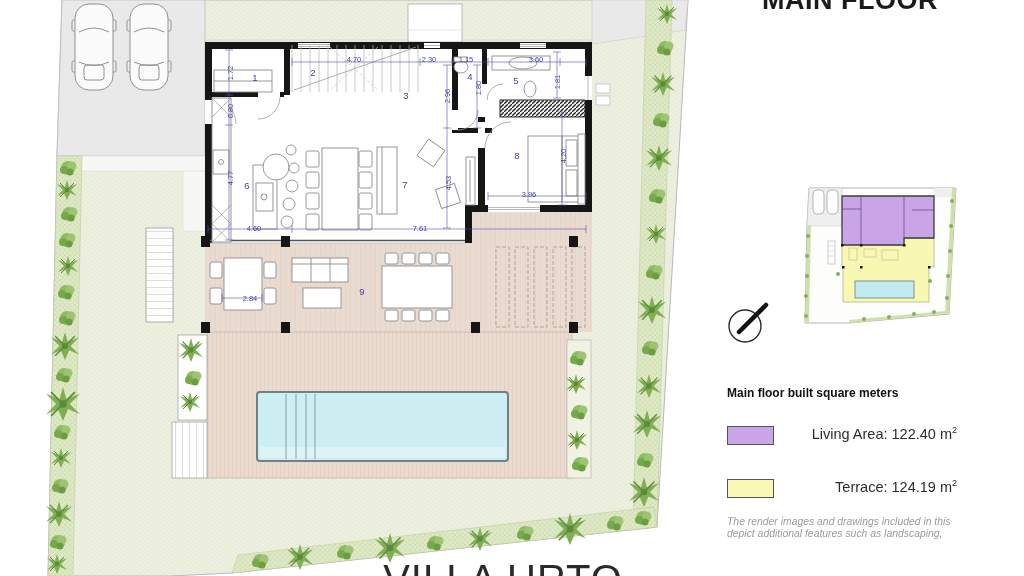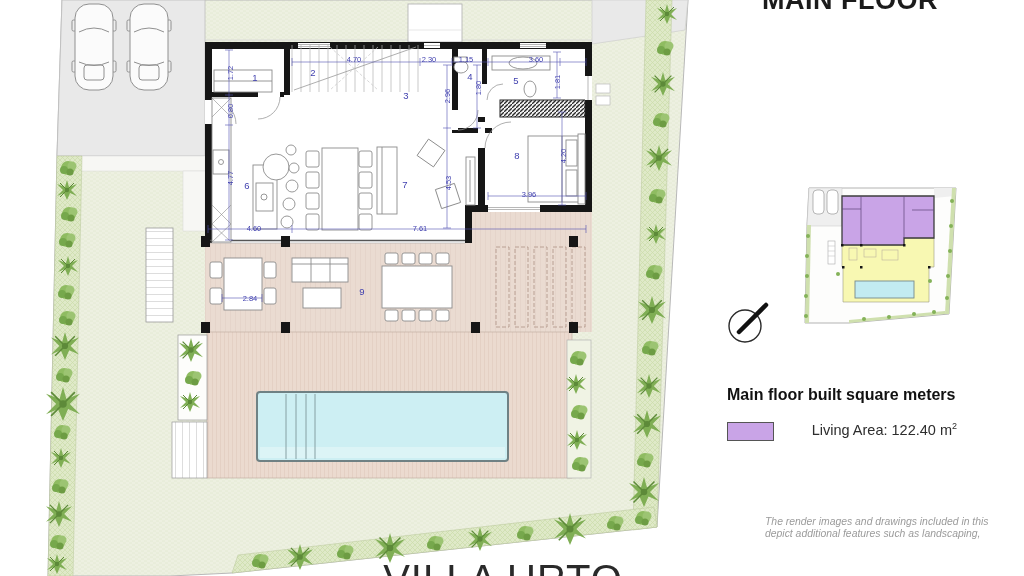--- a/index.html
+++ b/index.html
@@ -12,27 +12,27 @@
             font-family:"Liberation Sans",sans-serif;}
   .dim{position:absolute;font-size:7.5px;color:#3f3fae;white-space:nowrap;
        transform:translate(-50%,-50%);font-family:"Liberation Sans",sans-serif;}
   .dim.v{transform:translate(-50%,-50%) rotate(-90deg);}
   
   #main-floor-title{position:absolute;left:724px;top:-15px;width:252px;text-align:center;
       font-size:27px;font-weight:bold;letter-spacing:.5px;color:#1b1b1b;}
   #inset{position:absolute;left:794px;top:186px;width:172px;height:145px;}
   #compass{position:absolute;left:722px;top:298px;width:52px;height:54px;}
   #legend{position:absolute;left:727px;top:386px;width:232px;}
-  #legend-heading{font-size:16px;font-weight:bold;color:#111;}
-  .legend-row{position:relative;height:29px;margin-top:16px;}
+  #legend-heading{font-size:12px;font-weight:bold;color:#111;}
+  .legend-row{position:relative;height:29px;margin-top:24px;}
   .swatch{position:absolute;left:0;top:2px;width:45px;height:17px;border:1px solid #555;}
   .legend-label{position:absolute;right:2px;top:1px;font-size:14.5px;color:#2d2d2d;}
   .legend-label sup{font-size:9px;}
   #disclaimer{position:absolute;left:727px;top:516px;width:242px;font-size:10.4px;
-      font-style:italic;color:#9b9b9b;line-height:12px;margin-left:38px;}
+      font-style:italic;color:#9b9b9b;line-height:12px;}
   #villa-name{position:absolute;left:303px;top:557px;width:400px;text-align:center;
       font-size:40px;color:#2a2a2a;letter-spacing:1px;}
 </style>
 </head>
 <body>
 
 <div id="stage">
 
   <div id="plan">
     <svg width="724" height="576" viewBox="0 0 724 576">
@@ -449,20 +449,24 @@
       <line x1="17" y1="34" x2="44" y2="7" stroke="#111" stroke-width="4.5" stroke-linecap="round"></line>
     </svg>
   </div>
 
   <div id="legend">
     <div id="legend-heading">Main floor built square meters</div>
     <div class="legend-row">
       <span class="swatch" style="background: rgb(201, 164, 231);"></span>
       <span class="legend-label"><span>Living Area: 122.40 m</span><sup>2</sup></span>
     </div>
+    <div class="legend-row">
+      <span class="swatch" style="background: rgb(249, 249, 181);"></span>
+      <span class="legend-label"><span>Terrace: 124.19 m</span><sup>2</sup></span>
+    </div>
   </div>
 
   <div id="disclaimer">
     <span style="display:block">The render images and drawings included in this</span>
     <span style="display:block">depict additional features such as landscaping,</span>
   </div>
 
   <div id="villa-name">VILLA URTO</div>
 </div>
 

